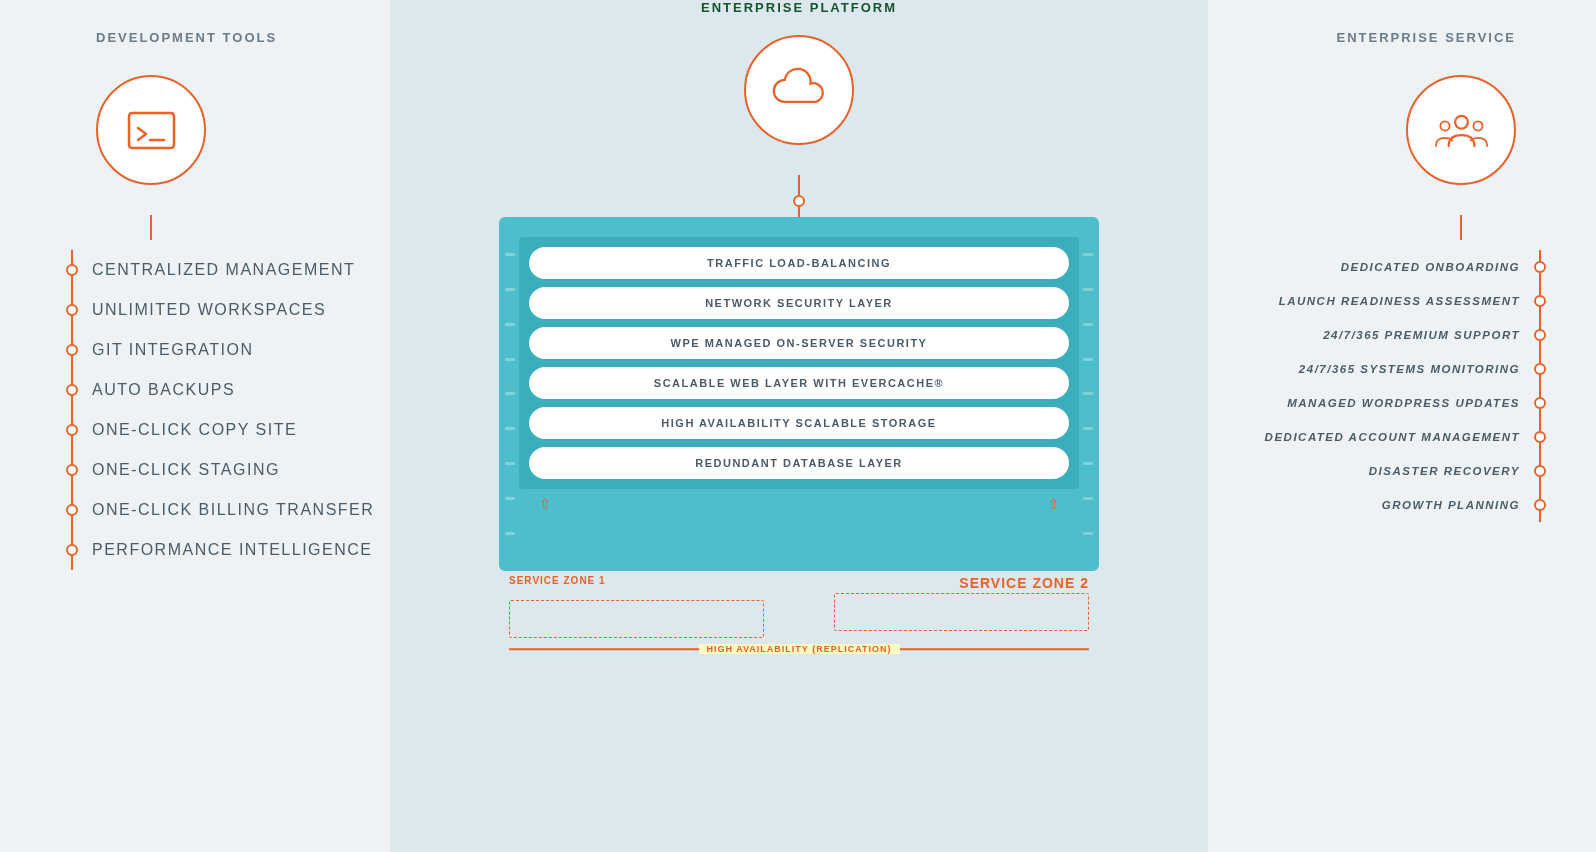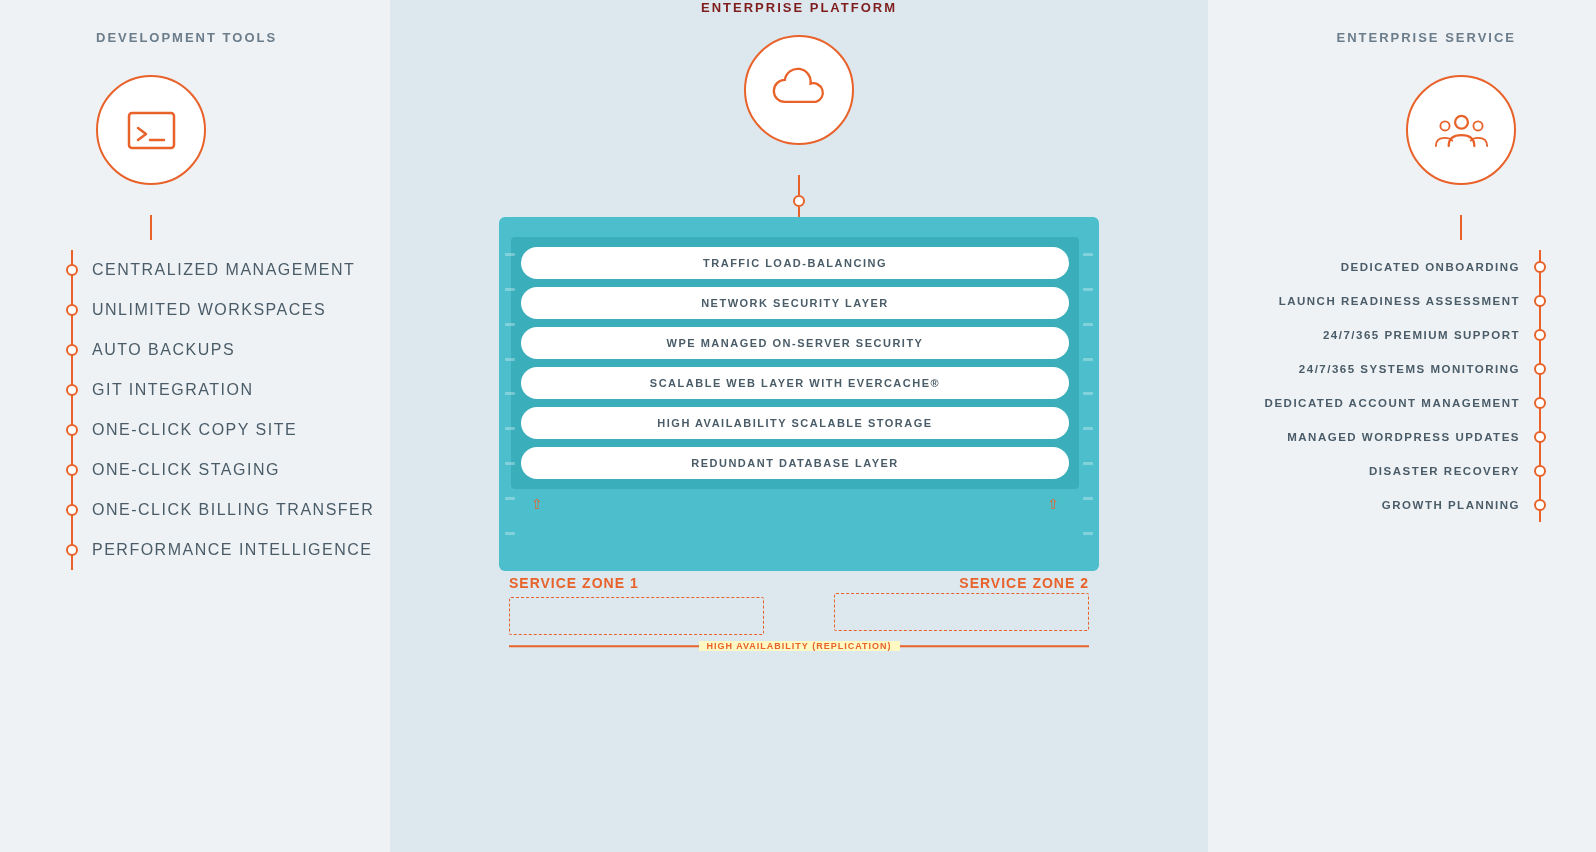--- a/index.html
+++ b/index.html
@@ -121,20 +121,21 @@
     }
 
     
     .feature-list-right {
       display: flex;
       flex-direction: column;
       gap: 0;
       width: 100%;
       align-items: flex-end;
       position: relative;
+      font-style: italic;
     }
     .feature-item-right {
       display: flex;
       align-items: center;
       justify-content: flex-end;
       gap: 14px;
       padding: 11px 0;
       width: 100%;
     }
     .feature-item-right .label {
@@ -157,21 +158,21 @@
       right: 5px;
       top: 0;
       bottom: 0;
       width: 2px;
       background: #e8622a;
     }
     .center-section-title {
       font-size: 13px;
       font-weight: 700;
       letter-spacing: 2px;
-      color: #7f1d1d;
+      color: #14532d;
       margin-bottom: 20px;
       text-align: center;
     }
     .layer {
       background: white;
       border-radius: 20px;
       text-align: center;
       padding: 10px 20px;
       font-size: 11px;
       font-weight: 700;
@@ -186,21 +187,21 @@
       border-radius: 50%;
       border: 2px solid #e8622a;
       background: white;
       margin: 0 auto;
     }
 
     
     .outer-teal {
       background: #4dbfcc;
       border-radius: 6px;
-      padding: 20px 20px 60px 12px;
+      padding: 20px 20px 60px 20px;
       position: relative;
     }
 
     .stripe-col {
       position: absolute;
       top: 0;
       bottom: 0;
       width: 22px;
       display: flex;
       flex-direction: column;
@@ -254,25 +255,25 @@
         <div class="feature-item">
           <div class="dot"></div>
           <span class="label">CENTRALIZED MANAGEMENT</span>
         </div>
         <div class="feature-item">
           <div class="dot"></div>
           <span class="label">UNLIMITED WORKSPACES</span>
         </div>
         <div class="feature-item">
           <div class="dot"></div>
+          <span class="label">GIT INTEGRATION</span>
+        </div>
+        <div class="feature-item">
+          <div class="dot"></div>
           <span class="label">AUTO BACKUPS</span>
-        </div>
-        <div class="feature-item">
-          <div class="dot"></div>
-          <span class="label">GIT INTEGRATION</span>
         </div>
         <div class="feature-item">
           <div class="dot"></div>
           <span class="label">ONE-CLICK COPY SITE</span>
         </div>
         <div class="feature-item">
           <div class="dot"></div>
           <span class="label">ONE-CLICK STAGING</span>
         </div>
         <div class="feature-item">
@@ -339,21 +340,21 @@
         </div>
 
         <div style="display:flex; justify-content:space-between; padding:0 20px; margin-top:8px;">
           <span class="arrow-up">⇧</span>
           <span class="arrow-up">⇧</span>
         </div>
       </div>
 
       <div style="display:flex; justify-content:space-between; margin-top:4px; width:600px; padding:0 10px;">
         <div style="width:255px;">
-          <div style="font-size:14px; font-weight:700; letter-spacing:1px; color:#e8622a; margin-bottom:6px;">SERVICE ZONE 1</div>
+          <div style="font-size:10px; font-weight:700; letter-spacing:1px; color:#e8622a; margin-bottom:14px;">SERVICE ZONE 1</div>
           <div style="border:1.5px dashed #e8622a; height:38px; border-radius:2px;"></div>
         </div>
         <div style="width:255px;">
           <div style="font-size:14px; font-weight:700; letter-spacing:1px; color:#e8622a; margin-bottom:2px; text-align:right;">SERVICE ZONE 2</div>
           <div style="border:1.5px dashed #e8622a; height:38px; border-radius:2px;"></div>
         </div>
       </div>
 
       <div style="position:relative; display:flex; justify-content:center; align-items:center; margin-top:6px; width:600px;">
         <div style="position:absolute; left:10px; right:10px; top:50%; height:1.5px; background:#e8622a; transform:translateY(-50%);"></div>
@@ -395,28 +396,28 @@
         </div>
         <div class="feature-item-right">
           <span class="label">24/7/365 PREMIUM SUPPORT</span>
           <div class="dot"></div>
         </div>
         <div class="feature-item-right">
           <span class="label">24/7/365 SYSTEMS MONITORING</span>
           <div class="dot"></div>
         </div>
         <div class="feature-item-right">
+          <span class="label">MANAGED WORDPRESS UPDATES</span>
+          <div class="dot"></div>
+        </div>
+        <div class="feature-item-right">
           <span class="label">DEDICATED ACCOUNT MANAGEMENT</span>
           <div class="dot"></div>
         </div>
         <div class="feature-item-right">
-          <span class="label">MANAGED WORDPRESS UPDATES</span>
-          <div class="dot"></div>
-        </div>
-        <div class="feature-item-right">
           <span class="label">DISASTER RECOVERY</span>
           <div class="dot"></div>
         </div>
         <div class="feature-item-right">
           <span class="label">GROWTH PLANNING</span>
           <div class="dot"></div>
         </div>
       </div>
     </div>
   </div>

